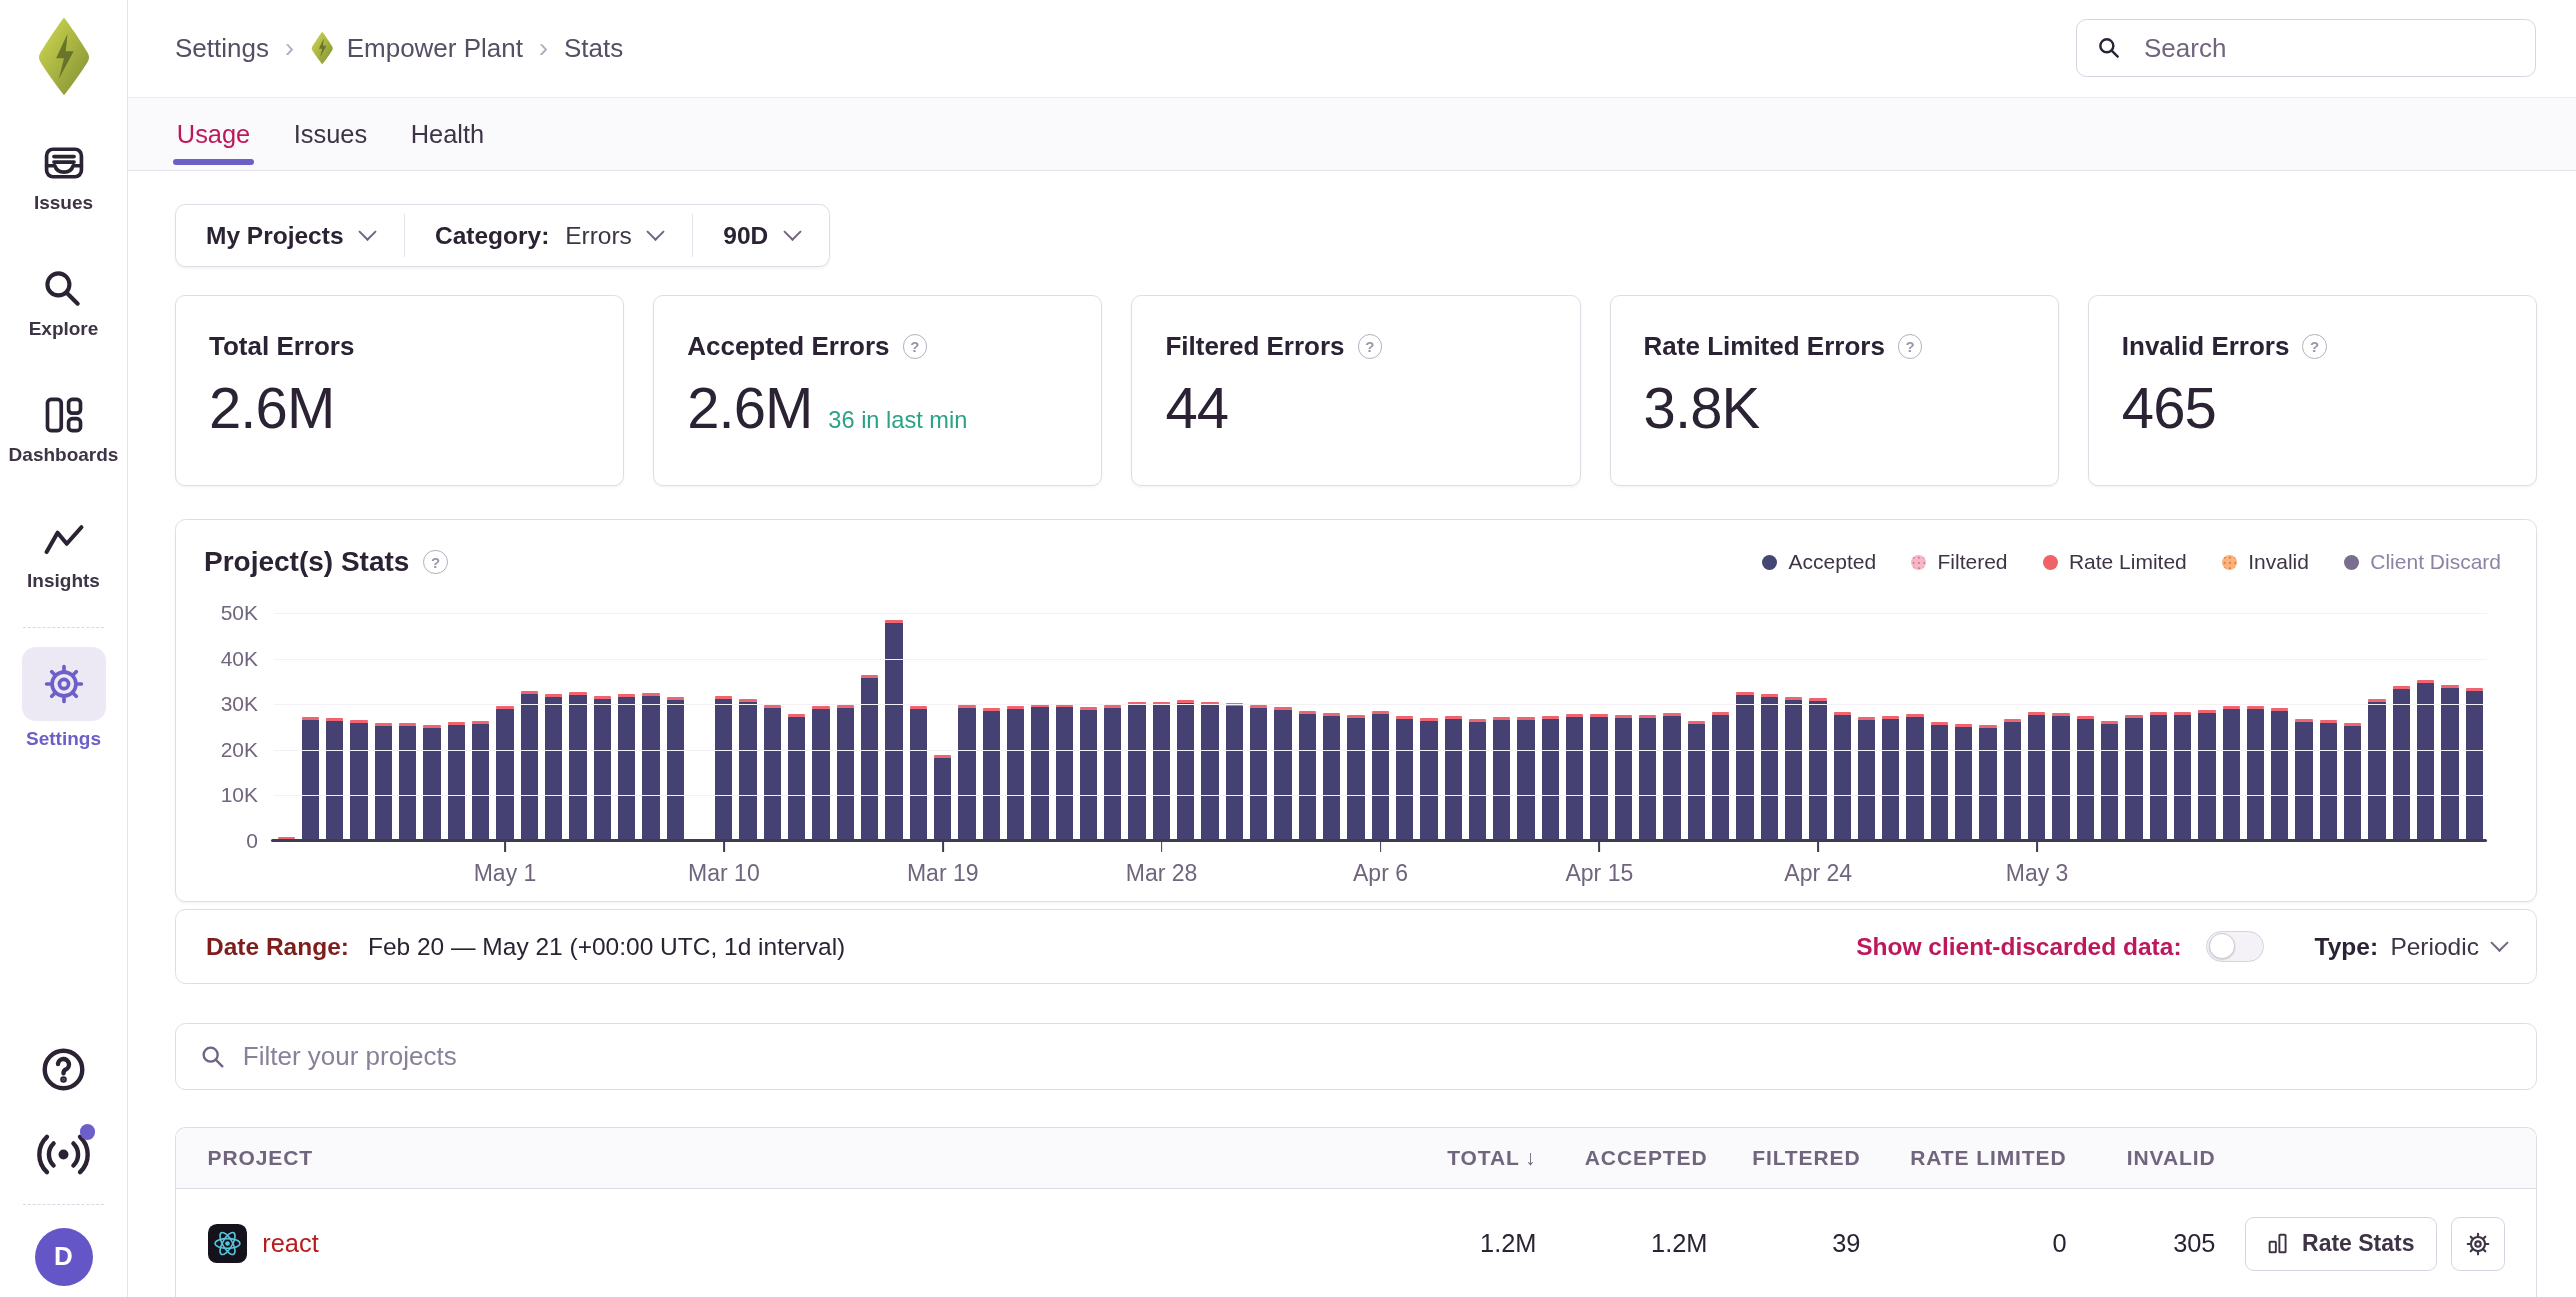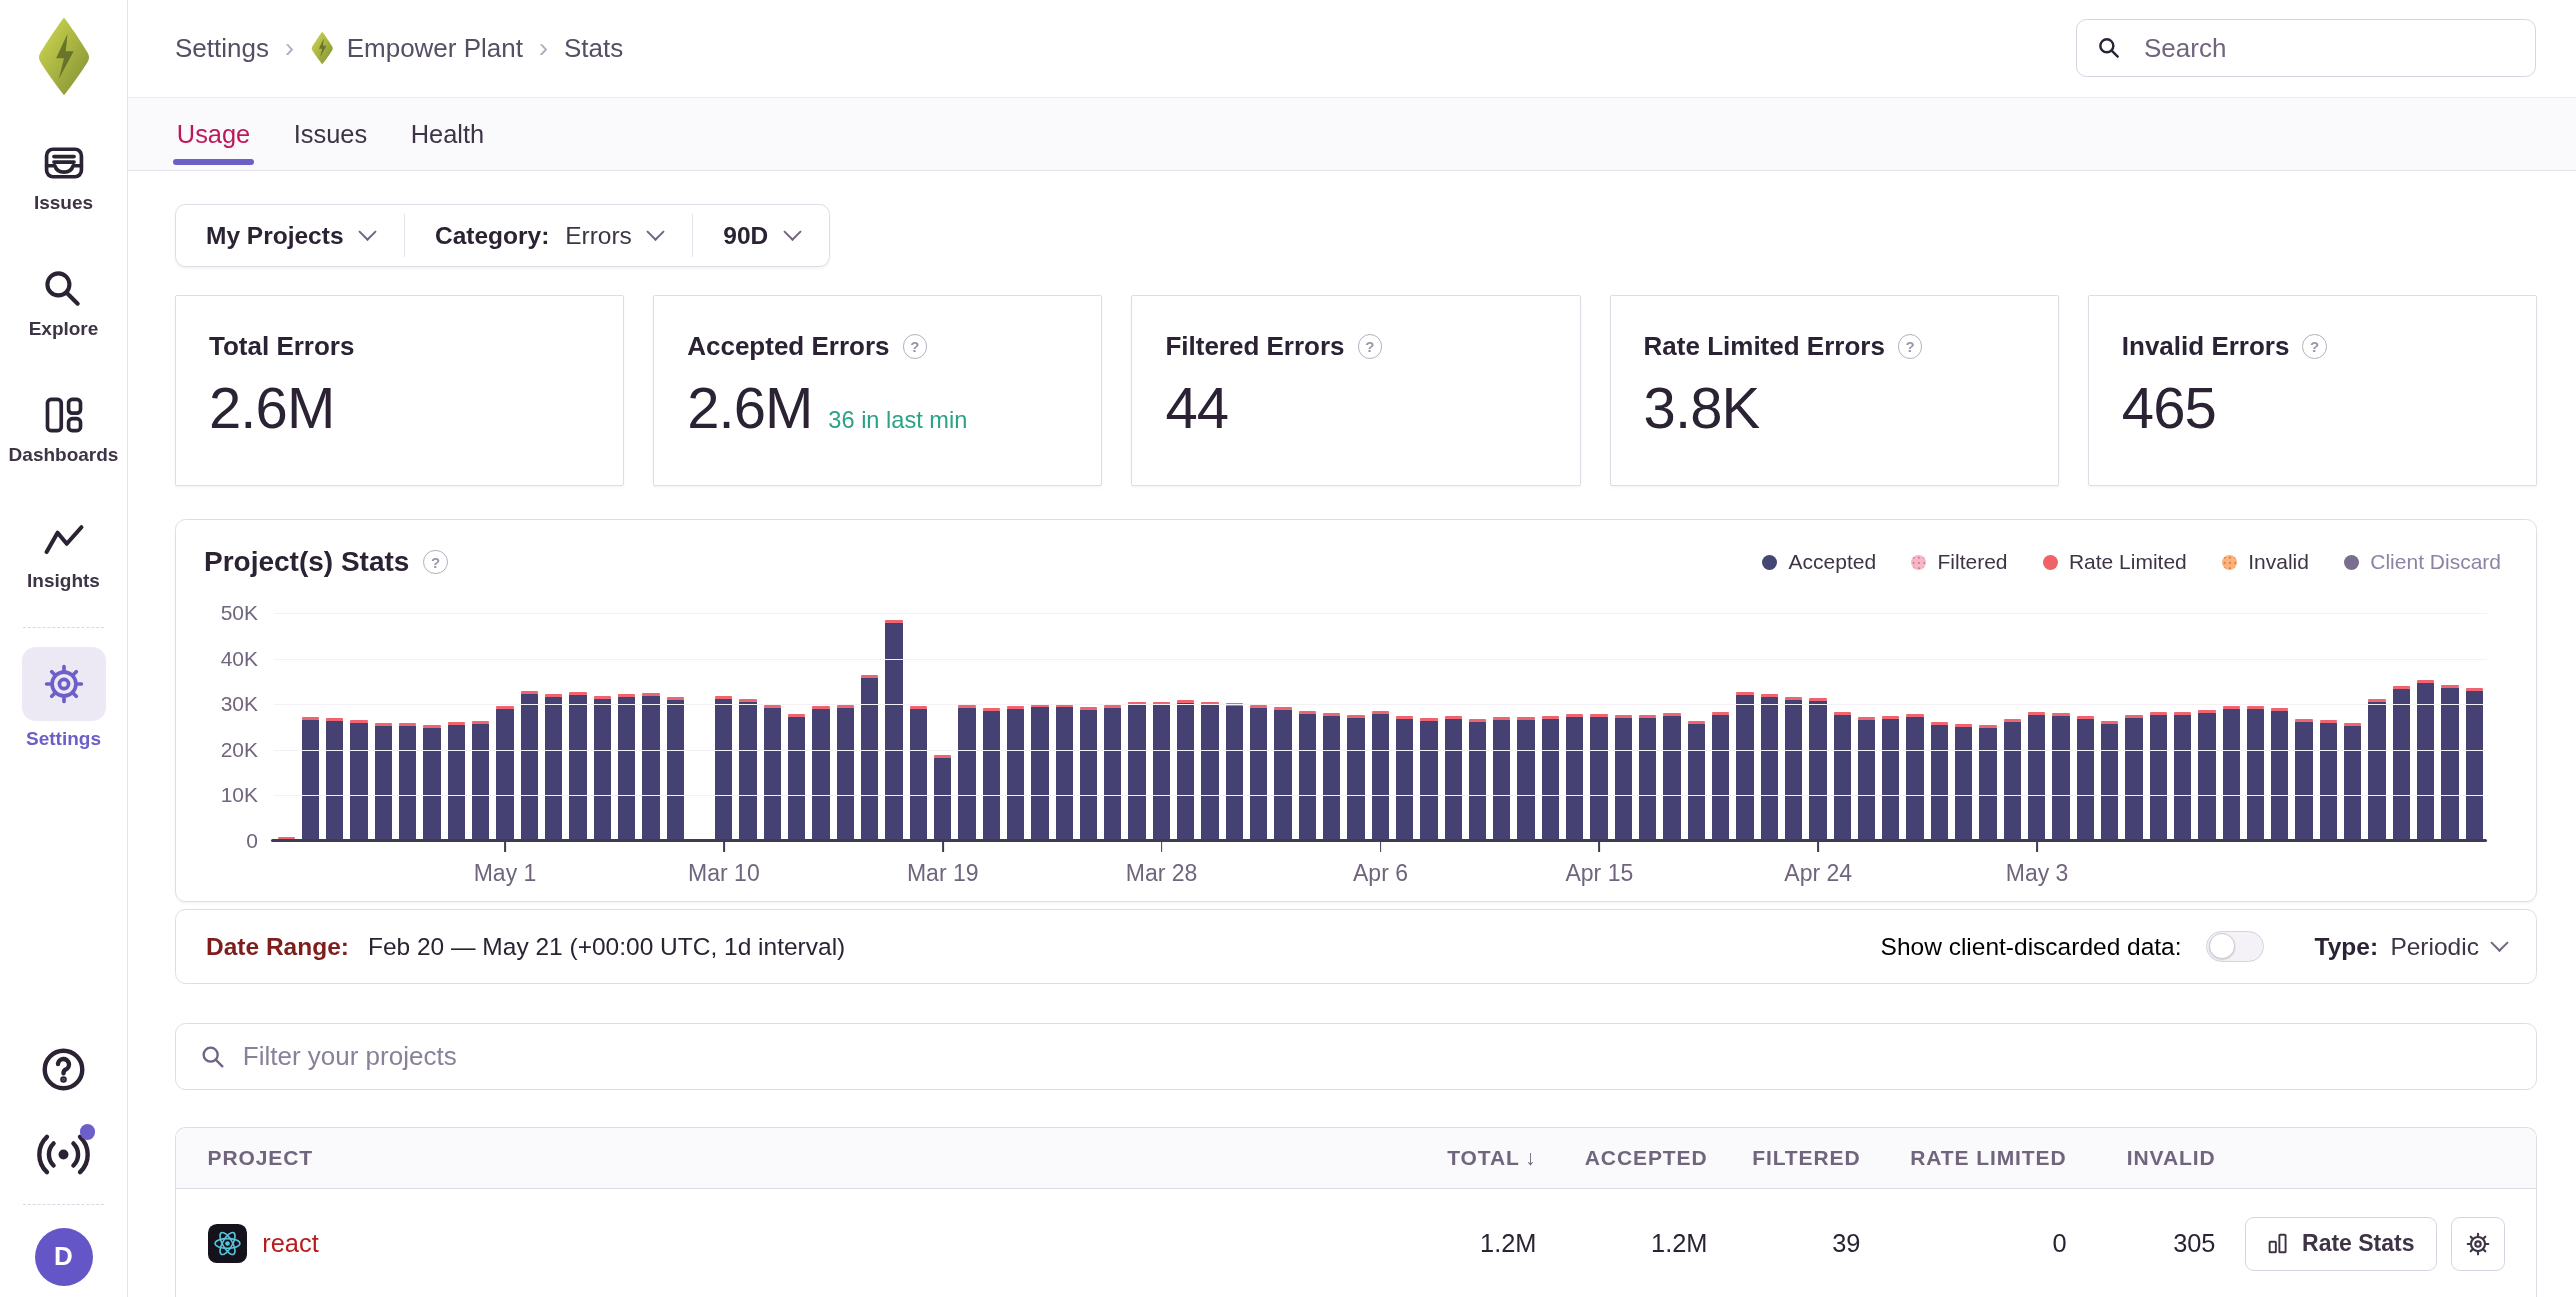--- a/index.html
+++ b/index.html
@@ -55,21 +55,21 @@
   .filterbar { margin-top:33px; display:inline-flex; align-items:center; height:63px;
     border:0.9px solid #E0DCE5; border-radius:10.5px; background:#fff; box-shadow:0 1.8px 2.6px rgba(43,34,51,.05); }
   .fseg { display:flex; align-items:center; gap:15.8px; padding:0 30px; font-size:24.5px; font-weight:700; color:#2B2233; cursor:pointer; }
   .fseg .fval { font-weight:400; color:#3E3446; }
   .fdiv { width:0.9px; align-self:stretch; margin:8.8px 0; background:#E7E1EC; }
   .chev { width:13px; height:13px; border-right:2.6px solid #71657E; border-bottom:2.6px solid #71657E;
     transform:rotate(45deg) translate(-2.6px,-2.6px); margin-left:1.8px; }
 
   
   .cards { margin-top:28px; display:grid; grid-template-columns:repeat(5,1fr); gap:29px; }
-  .card { height:191px; border:0.9px solid #E0DCE5; border-radius:2px; background:#fff;
+  .card { height:191px; border:0.9px solid #E0DCE5; border-radius:10px; background:#fff;
     padding:35px 33px 0; box-shadow:0 1.8px 2.6px rgba(43,34,51,.04); }
   .card-title-row { display:flex; align-items:center; gap:13px; }
   .card-title { font-size:26px; font-weight:700; color:#2B2233; }
   .info-i { width:24.5px; height:24.5px; border:1.8px solid #B5AEC1; border-radius:50%; color:#9C94AA;
     font-size:15px; font-weight:700; display:flex; align-items:center; justify-content:center; flex:0 0 auto; }
   .card-value-row { margin-top:12.3px; display:flex; align-items:baseline; gap:15.8px; }
   .card-value { font-size:58px; font-weight:500; letter-spacing:-0.9px; color:#2B2233; }
   .card-sub { font-size:23.6px; color:#2BA185; }
 
   
@@ -94,21 +94,21 @@
   .xtick { position:absolute; top:228px; width:1.8px; height:11.4px; background:#3E3B52; transform:translateX(-50%); }
   .xlabel { position:absolute; top:247px; transform:translateX(-50%); font-size:23px; color:#71657E; white-space:nowrap; }
 
   
   .datebar { margin-top:7px; height:75px; border:0.9px solid #E0DCE5; border-radius:10.5px; background:#fff;
     display:flex; align-items:center; justify-content:space-between; padding:0 30px; }
   .dr-left { display:flex; align-items:center; font-size:24.5px; }
   .dr-label { font-weight:700; color:#7f1d1d; }
   .dr-value { margin-left:19px; color:#2B2233; }
   .dr-right { display:flex; align-items:center; gap:24.5px; font-size:24.5px; }
-  .toggle-label { font-weight:400; color:#000000; }
+  .toggle-label { font-weight:700; color:#be185d; }
   .toggle { width:58px; height:31.5px; border-radius:15.8px; background:#F4F2F7; border:1.3px solid #D8D2E0;
     position:relative; cursor:pointer; }
   .knob { position:absolute; left:1.8px; top:1.3px; width:26px; height:26px; border-radius:50%; background:#fff;
     border:0.9px solid #CFC9D8; box-shadow:0 0.9px 1.8px rgba(43,34,51,.2); }
   .type-group { display:flex; align-items:center; gap:12.3px; margin-left:26px; cursor:pointer; }
   .type-label { font-weight:700; color:#2B2233; }
   .type-value { color:#3E3446; }
 
   
   .pfilter { margin-top:39px; height:67px; border:0.9px solid #E0DCE5; border-radius:10.5px; background:#fff;

